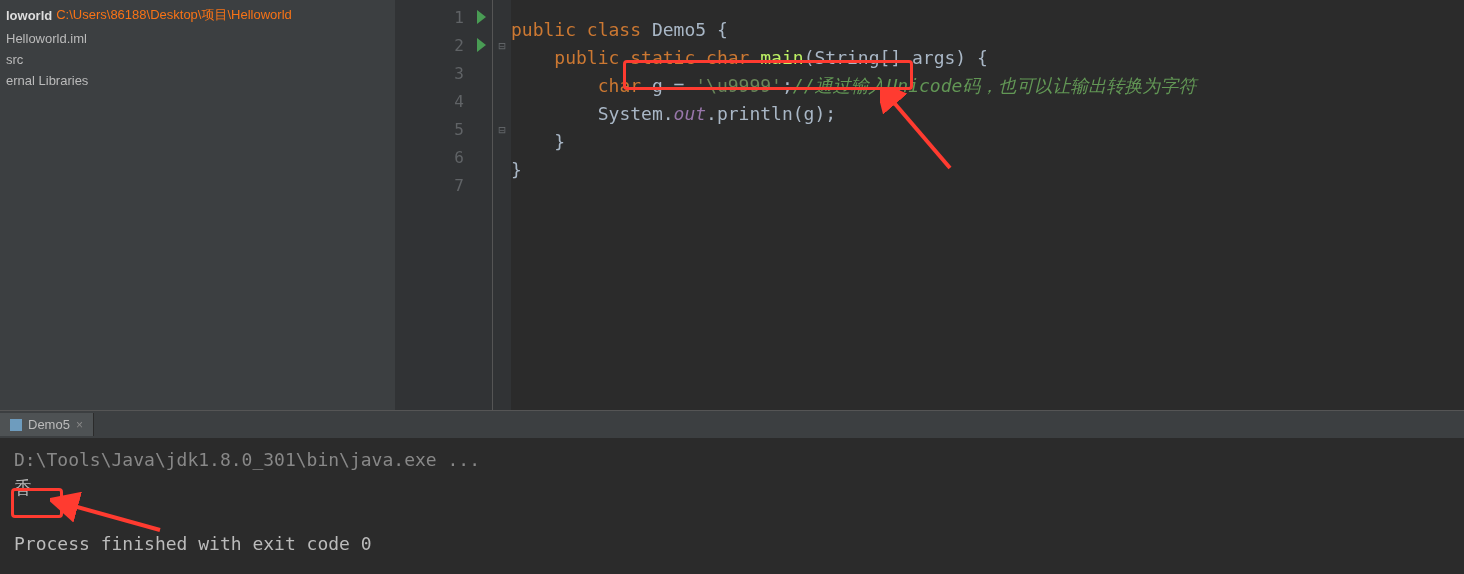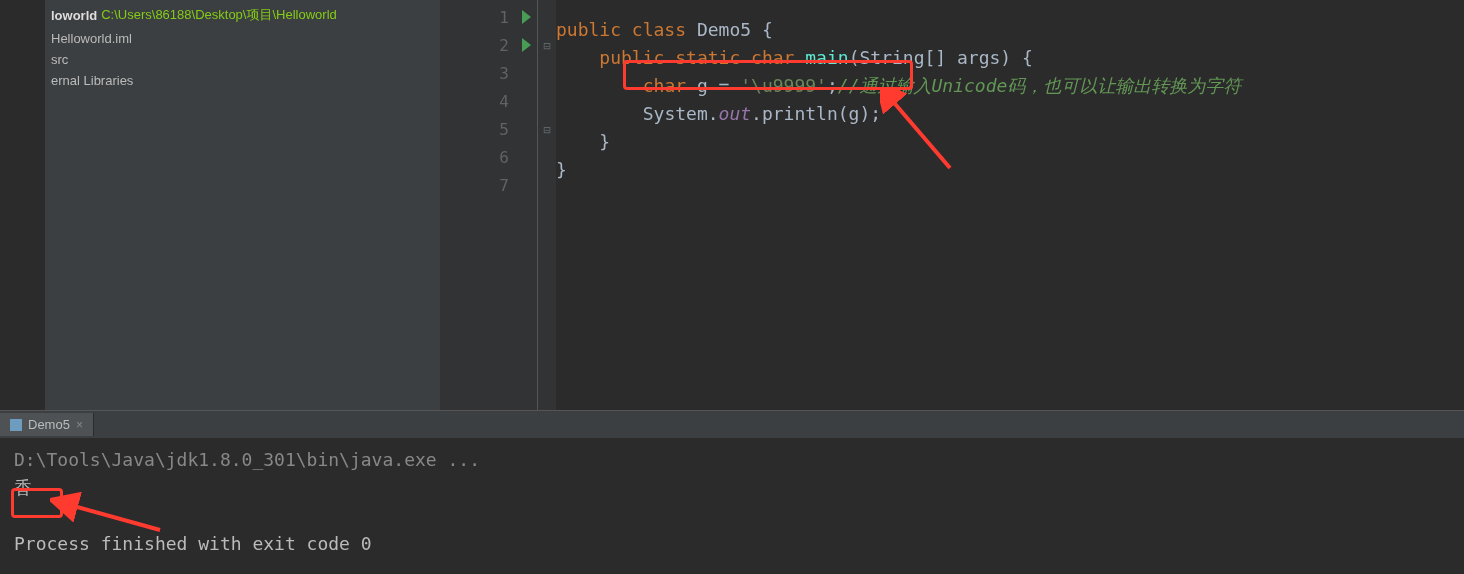--- a/index.html
+++ b/index.html
@@ -8,39 +8,38 @@
     background: #2b2b2b;
     color: #a9b7c6;
     width: 1464px;
     height: 574px;
     overflow: hidden;
     position: relative;
   }
   .top-area {
     display: flex;
     height: 410px;
-    margin-left: 45px;
   }
   .sidebar {
     width: 395px;
     background: #3c3f41;
     color: #bbbbbb;
     font-family: sans-serif;
     font-size: 13px;
     padding-top: 2px;
     overflow: hidden;
   }
   .sidebar-header {
     padding: 4px 6px;
     display: flex;
     align-items: center;
     gap: 4px;
   }
   .sidebar-header .proj-name { color: #dddddd; font-weight: bold; }
-  .sidebar-header .proj-path { color: #84cc16; text-align: center; }
+  .sidebar-header .proj-path { color: #f97316; text-align: center; }
   .sidebar-item {
     padding: 3px 6px;
     color: #bbbbbb;
     cursor: pointer;
   }
   .editor {
     flex: 1;
     display: flex;
     background: #2b2b2b;
     position: relative;
@@ -89,21 +88,21 @@
     font-size: 18px;
     position: relative;
   }
   .code-line {
     height: 28px;
     line-height: 28px;
     white-space: pre;
   }
   .kw { color: #cc7832; }
   .cls { color: #a9b7c6; }
-  .mname { color: #5eead4; }
+  .mname { color: #bef264; }
   .str { color: #6a8759; }
   .cmt { color: #629755; font-style: italic; }
   .field { color: #9876aa; font-style: italic; }
   .punct { color: #a9b7c6; }
 
   .highlight-box {
     position: absolute;
     border: 3px solid #ff3b30;
     border-radius: 4px;
     pointer-events: none;

